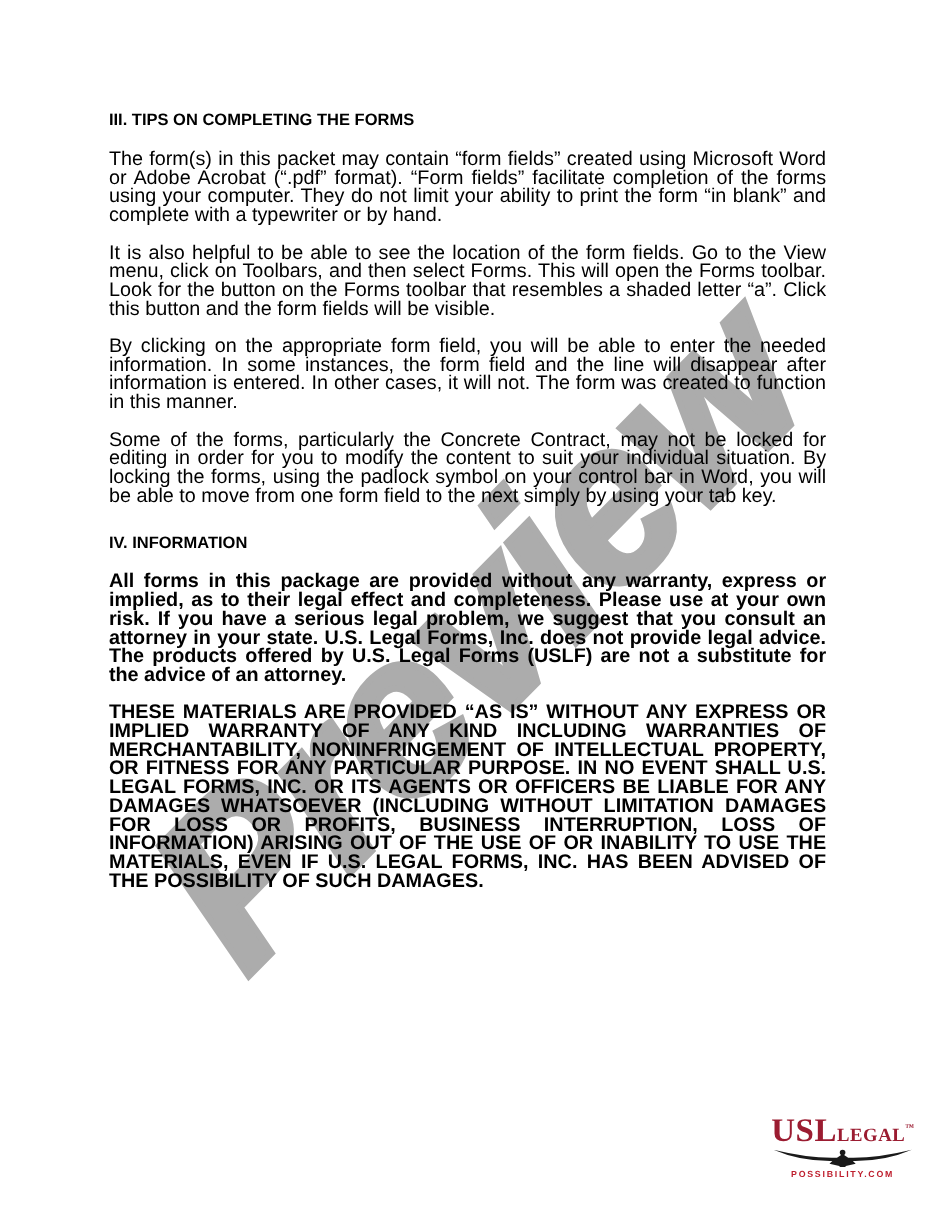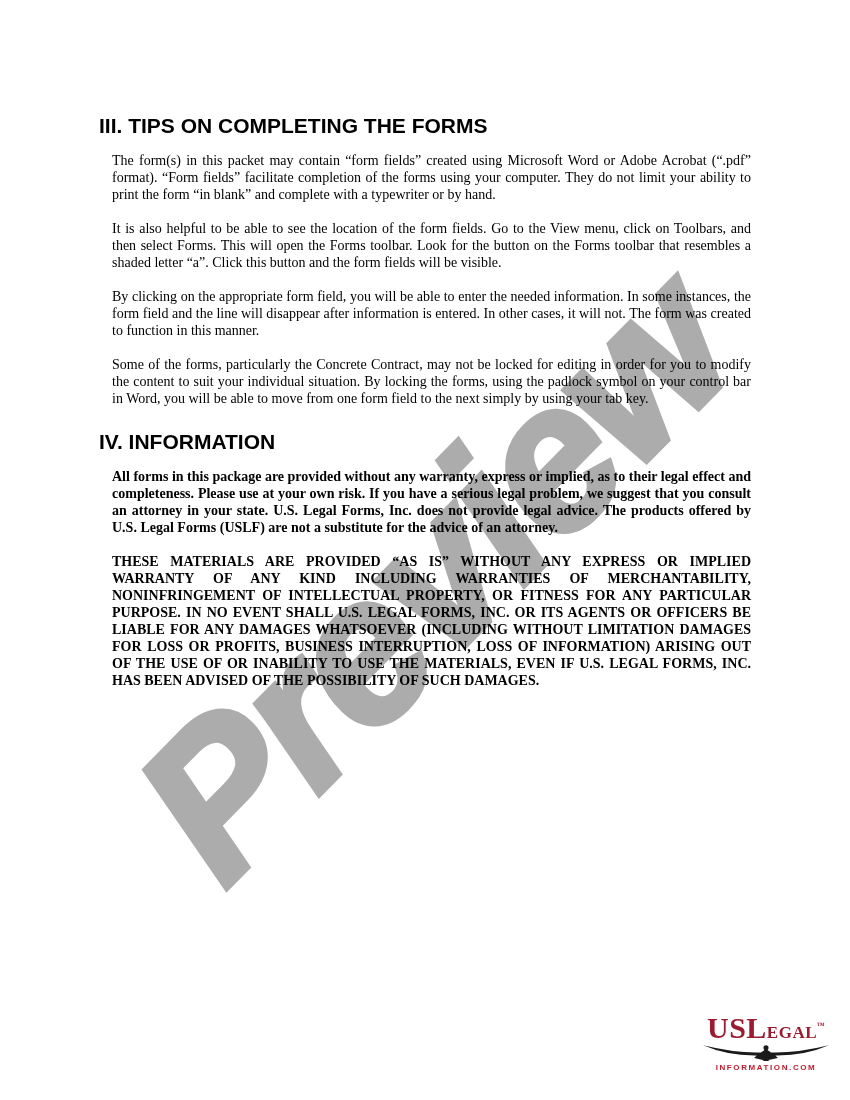--- a/index.html
+++ b/index.html
@@ -27,32 +27,31 @@
     white-space: nowrap;
     z-index: 0;
     user-select: none;
   }
   .content {
     position: relative;
     z-index: 1;
     padding: 101px 99px 0 99px;
   }
   .content h2 {
-    font-size: 21px;
+    font-size: 15px;
     line-height: 18px;
     font-weight: bold;
-    margin: 16px 0 17px 0;
+    margin: 0 0 17px 0;
   }
   .content h2.disclaimer-heading { margin-top: 26px; }
   .content p {
-    font-size: 14px;
+    font-size: 18px;
     line-height: 17px;
-    margin: 0 0 17px 13px;
+    margin: 0 0 17px 0;
     text-align: justify;
-    font-family: Liberation Serif, serif;
   }
   .content p.bold { font-weight: bold; }
   .logo {
     position: absolute;
     right: 16px;
     bottom: 28px;
     width: 136px;
     text-align: center;
     z-index: 2;
   }
@@ -98,25 +97,25 @@
 
 
     <p class="bold">All forms in this package are provided without any warranty, express or implied, as to their legal effect and completeness.  Please use at your own risk.  If you have a serious legal problem, we suggest that you consult an attorney in your state.  U.S. Legal Forms, Inc. does not provide legal advice.  The products offered by U.S. Legal Forms (USLF) are not a substitute for the advice of an attorney.</p>
 
     <p class="bold">THESE MATERIALS ARE PROVIDED “AS IS” WITHOUT ANY EXPRESS OR IMPLIED WARRANTY OF ANY KIND INCLUDING WARRANTIES OF MERCHANTABILITY, NONINFRINGEMENT OF INTELLECTUAL PROPERTY, OR FITNESS FOR ANY PARTICULAR PURPOSE.  IN NO EVENT SHALL U.S. LEGAL FORMS, INC. OR ITS AGENTS OR OFFICERS BE LIABLE FOR ANY DAMAGES WHATSOEVER (INCLUDING WITHOUT LIMITATION DAMAGES FOR LOSS OR PROFITS, BUSINESS INTERRUPTION, LOSS OF INFORMATION) ARISING OUT OF THE USE OF OR INABILITY TO USE THE MATERIALS, EVEN IF U.S. LEGAL FORMS, INC. HAS BEEN ADVISED OF THE POSSIBILITY OF SUCH DAMAGES.</p>
 
   </div>
 
   <div class="logo">
     <div class="logo-text">
-      <span class="big">US</span><span class="big">L</span><span class="small">EGAL</span><span class="tm">™</span>
+      <span class="big">US</span><span class="big">L</span><span class="small">LEGAL</span><span class="tm">™</span>
     </div>
     <svg class="eagle" width="128" height="17" viewBox="0 0 300 40">
       <g fill="#1A1A1A">
         <path d="M2,3 Q80,22 138,20 L150,12 L162,20 Q220,22 298,3 Q240,28 172,27 L178,33 L150,39 L122,33 L128,27 Q60,28 2,3 Z"></path>
         <circle cx="150" cy="9" r="6"></circle>
         <path d="M150,34 L158,40 L150,44 L142,40 Z"></path>
       </g>
     </svg>
-    <div class="site">INFORMATION.COM</div>
+    <div class="site">POSSIBILITY.COM</div>
   </div>
 
 </div>
 
 </body></html>

